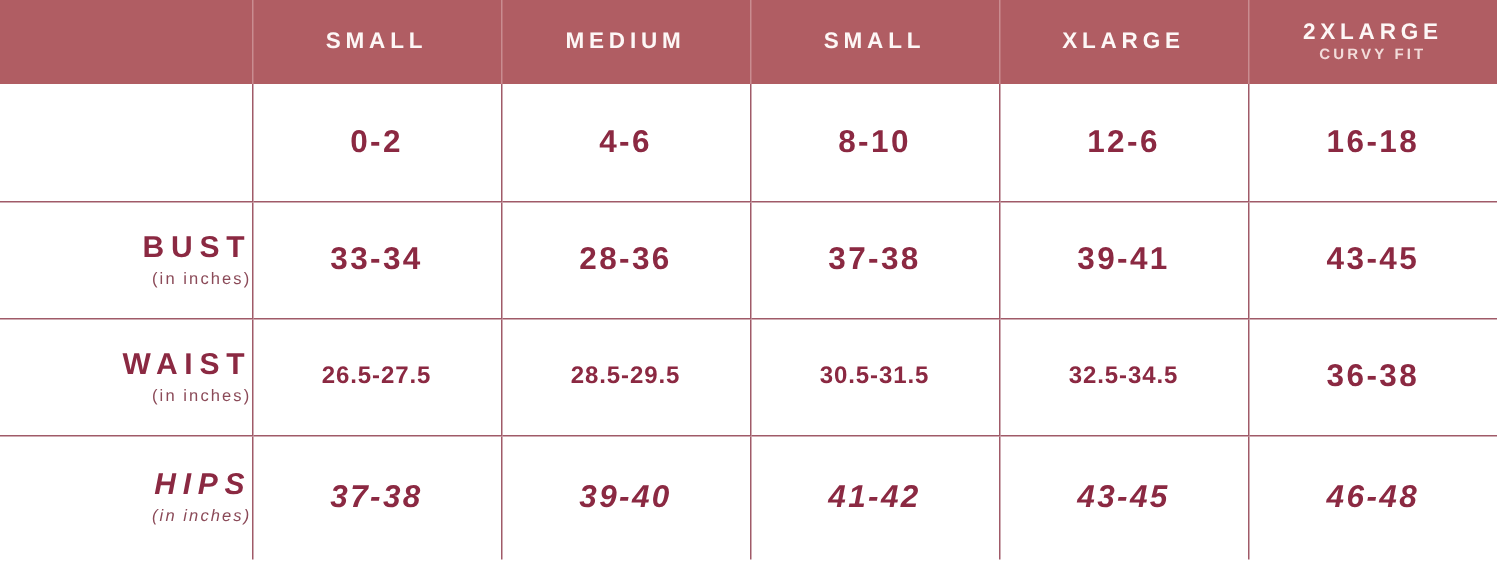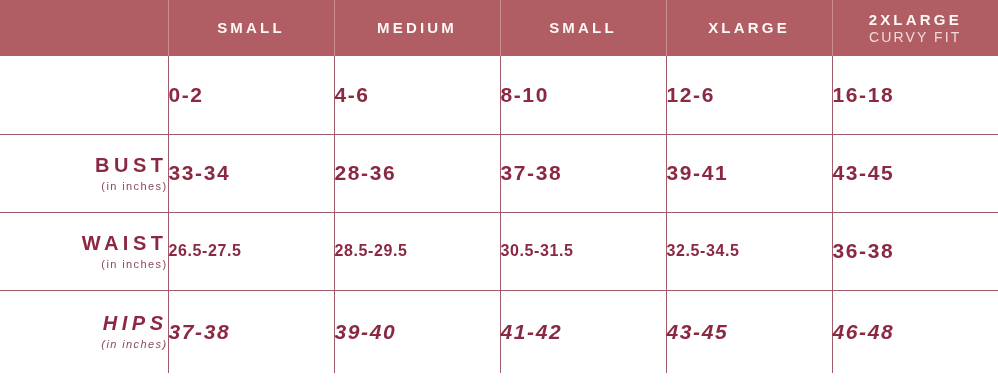--- a/index.html
+++ b/index.html
@@ -48,22 +48,22 @@
   .head-cell:last-child { border-right: none; }
 
   .head-cell.head-blank {
     border-right: 1px solid #c98c90;
   }
 
   .head-title { display: block; }
 
   .head-sub {
     display: block;
-    font-size: 14px;
-    font-weight: normal;
+    font-size: 10px;
+    font-weight: bold;
     letter-spacing: 2.1px;
     margin-top: 2px;
     color: #f2dcda;
   }
 
   
   .data-row { height: 78px; }
   .data-row.row-sizes { height: 78px; }
   .data-row.row-last  { height: 83px; font-style: italic; }
 
@@ -92,21 +92,21 @@
   .label-sub {
     display: block;
     font-size: 11px;
     font-weight: normal;
     letter-spacing: 1.4px;
     margin-top: 3px;
     color: #8b4a58;
   }
 
   .value-cell {
-    text-align: left;
+    text-align: center;
     vertical-align: middle;
     border-right: 1px solid #a05a68;
     color: #8b2942;
     font-size: 21px;
     font-weight: bold;
     letter-spacing: 1.6px;
     padding: 0;
     white-space: nowrap;
   }
   .value-cell:last-child { border-right: none; }

